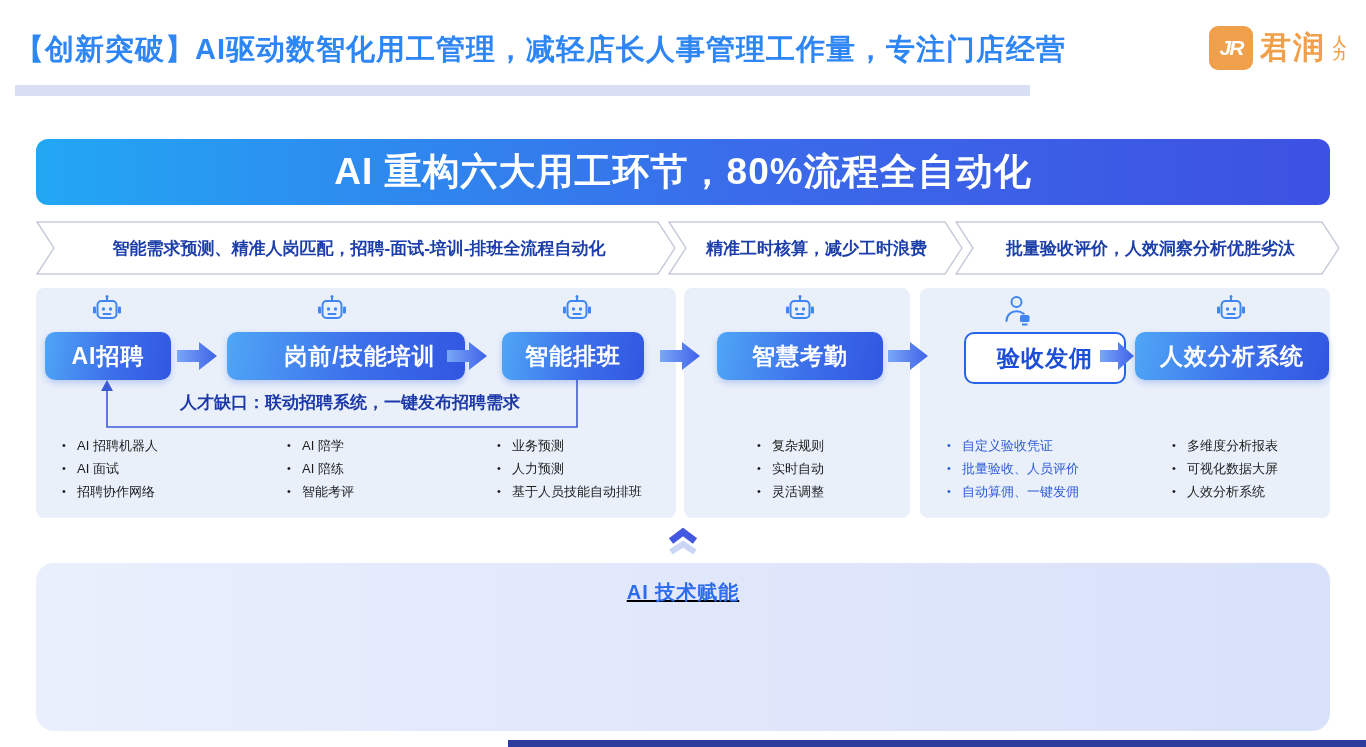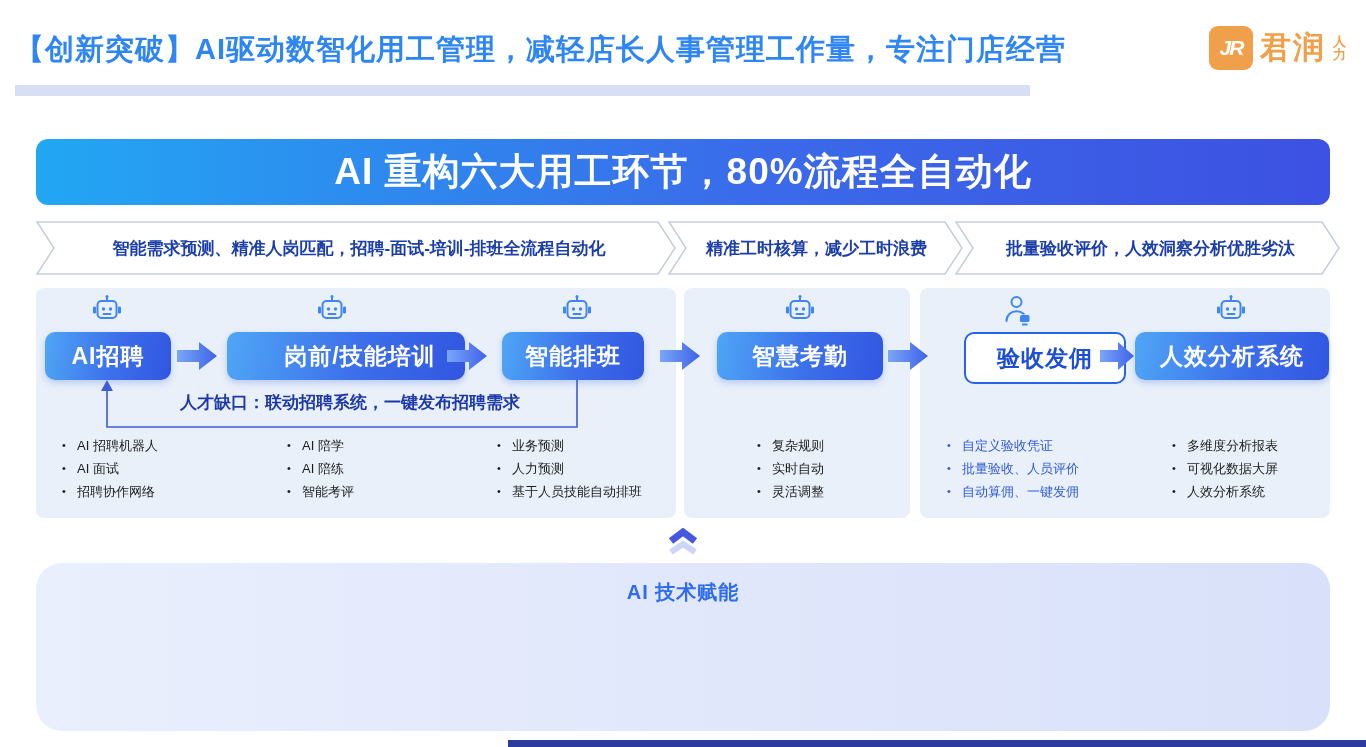--- a/index.html
+++ b/index.html
@@ -48,22 +48,22 @@
   
   .blist{position:absolute;top:434px;margin:0;padding:0;list-style:none;}
   .blist li{position:relative;padding-left:17px;font-size:13px;line-height:23px;color:#1C1C1C;white-space:nowrap;}
   .blist li::before{content:"•";position:absolute;left:2px;font-size:11px;}
   .blist.blue li{color:#2F5BD9;}
 
   
   .section-chevron{position:absolute;left:667px;top:528px;}
 
   
-  .tech{position:absolute;left:36px;top:563px;width:1294px;height:168px;border-radius:26px;
-    background:linear-gradient(90deg,#EAEFFD 0%,#E0E7FB 55%,#D9E1FA 100%);}
+  .tech{position:absolute;left:36px;top:563px;width:1294px;height:168px;border-radius:18px;
+    background:linear-gradient(90deg,#EAEFFD 0%,#E0E7FB 55%,#D9E1FA 100%);text-decoration:underline;}
   .tech-title{margin:16px 0 0;text-align:center;font-size:20px;font-weight:bold;color:#2D6BEF;letter-spacing:1px;}
   .chips{display:grid;grid-template-columns:repeat(6,1fr);row-gap:20px;margin-top:19px;padding:0 34px;justify-items:center;}
   .chip{width:146px;height:38px;border:1.5px solid #6E8AE8;border-radius:10px;background:rgba(255,255,255,0.4);
     display:flex;align-items:center;justify-content:center;color:#17269E;font-size:15px;font-weight:bold;white-space:nowrap;}
 
   .bottom-bar{position:absolute;left:508px;top:740px;width:858px;height:7px;background:#2C3C9D;}
 </style>
 </head>
 <body>
 

